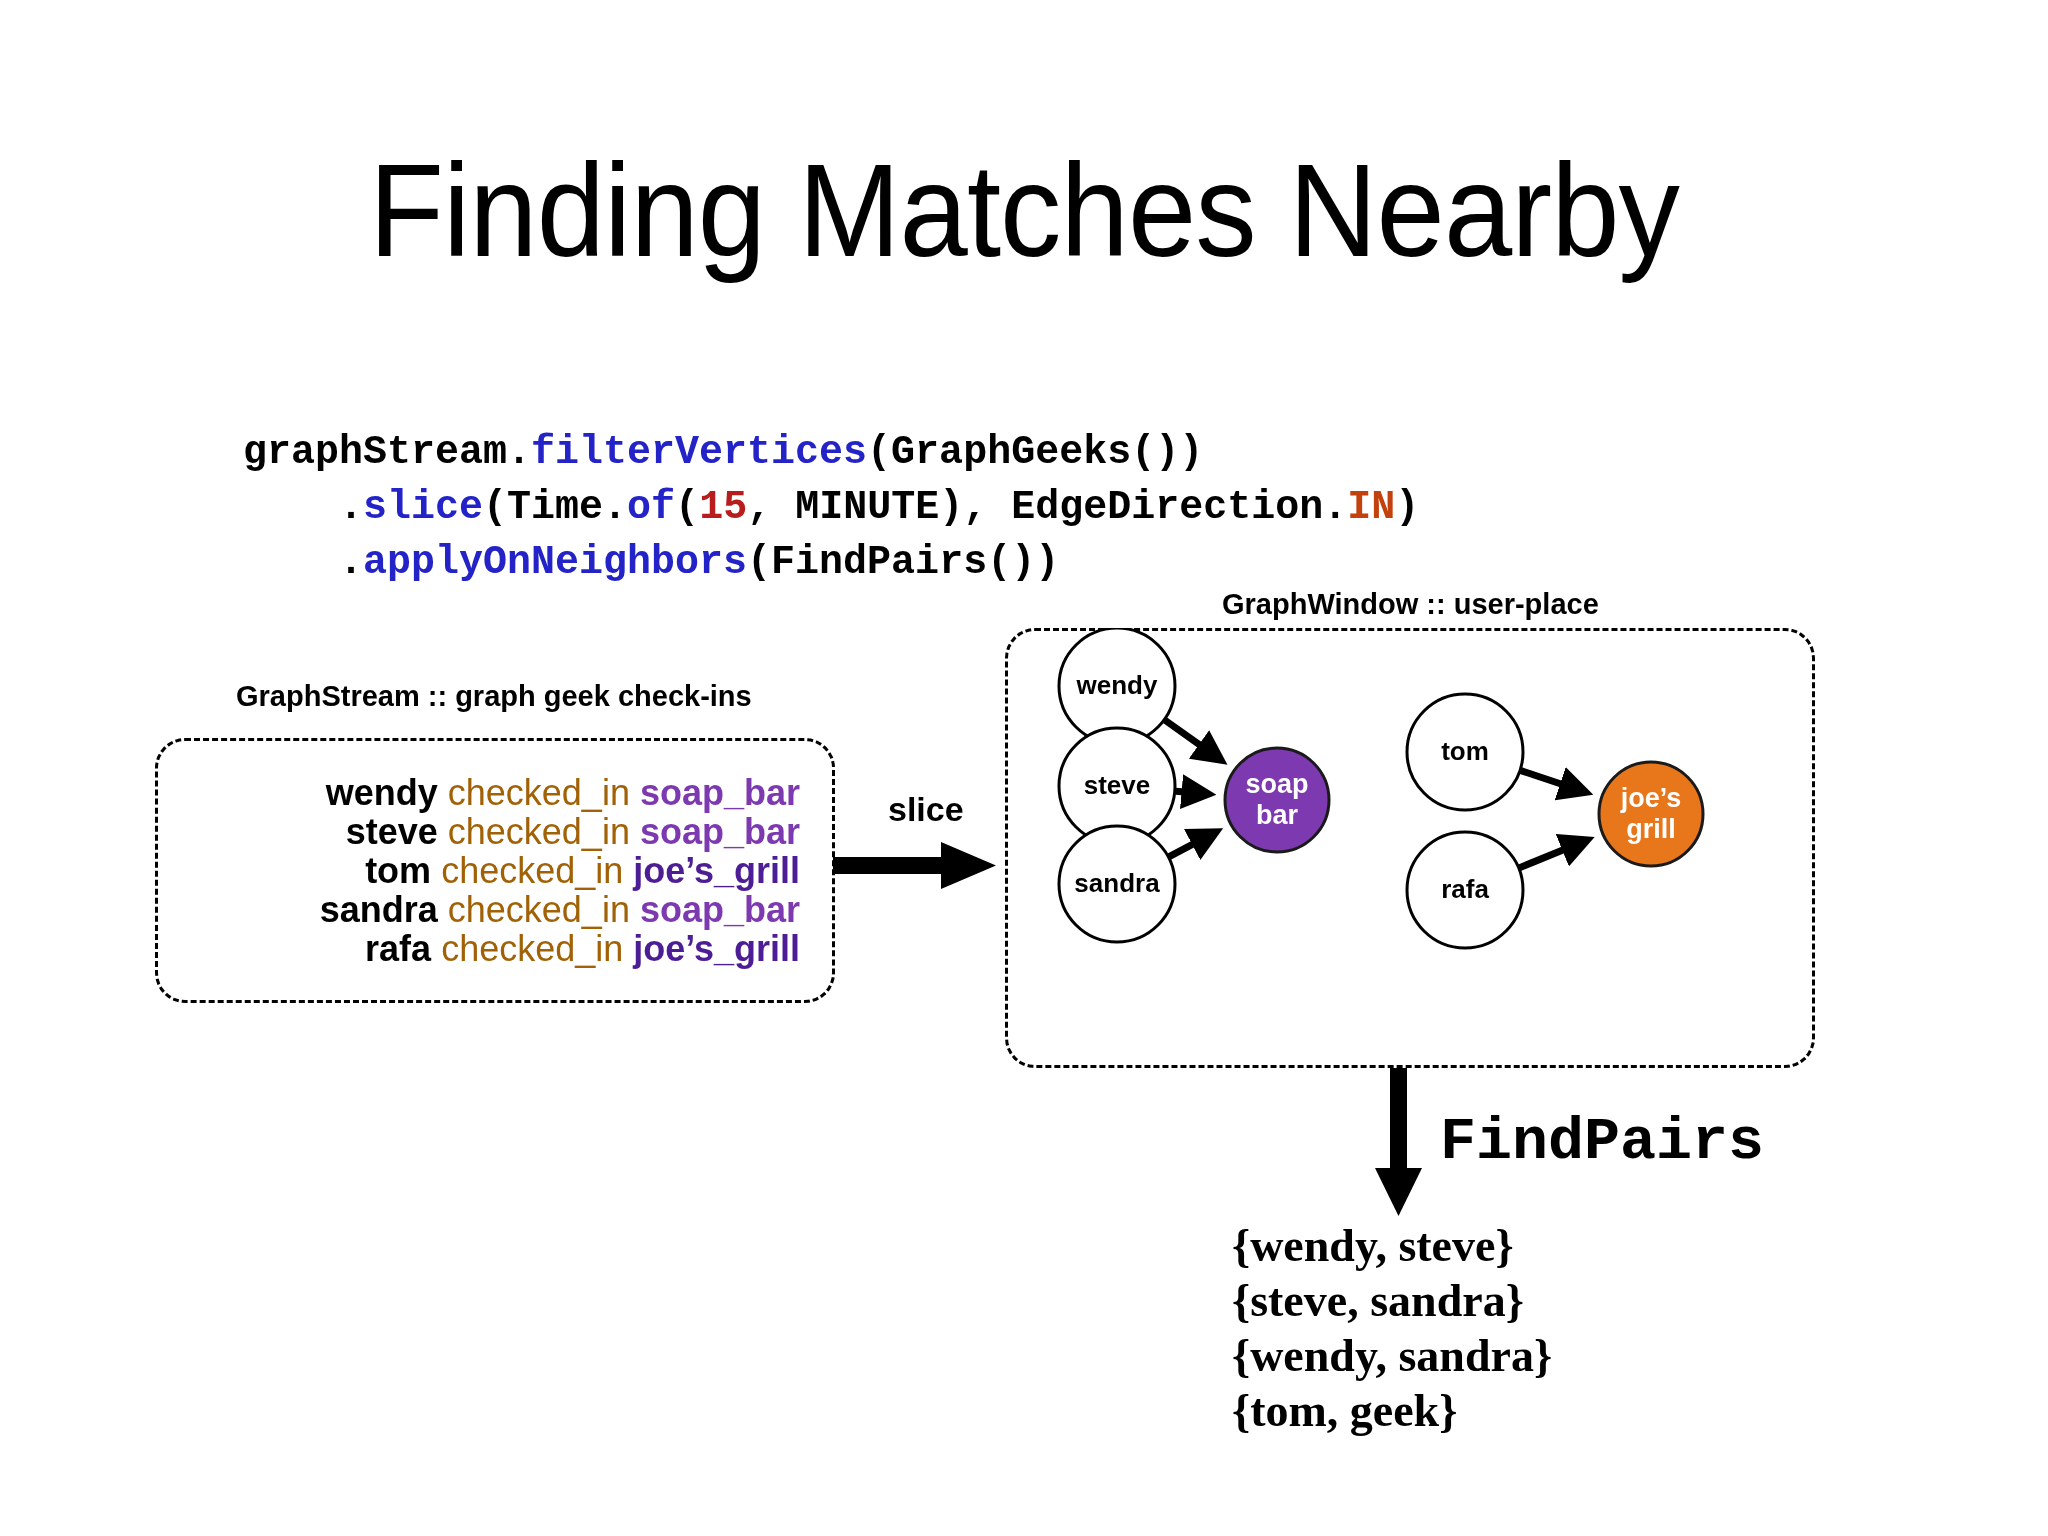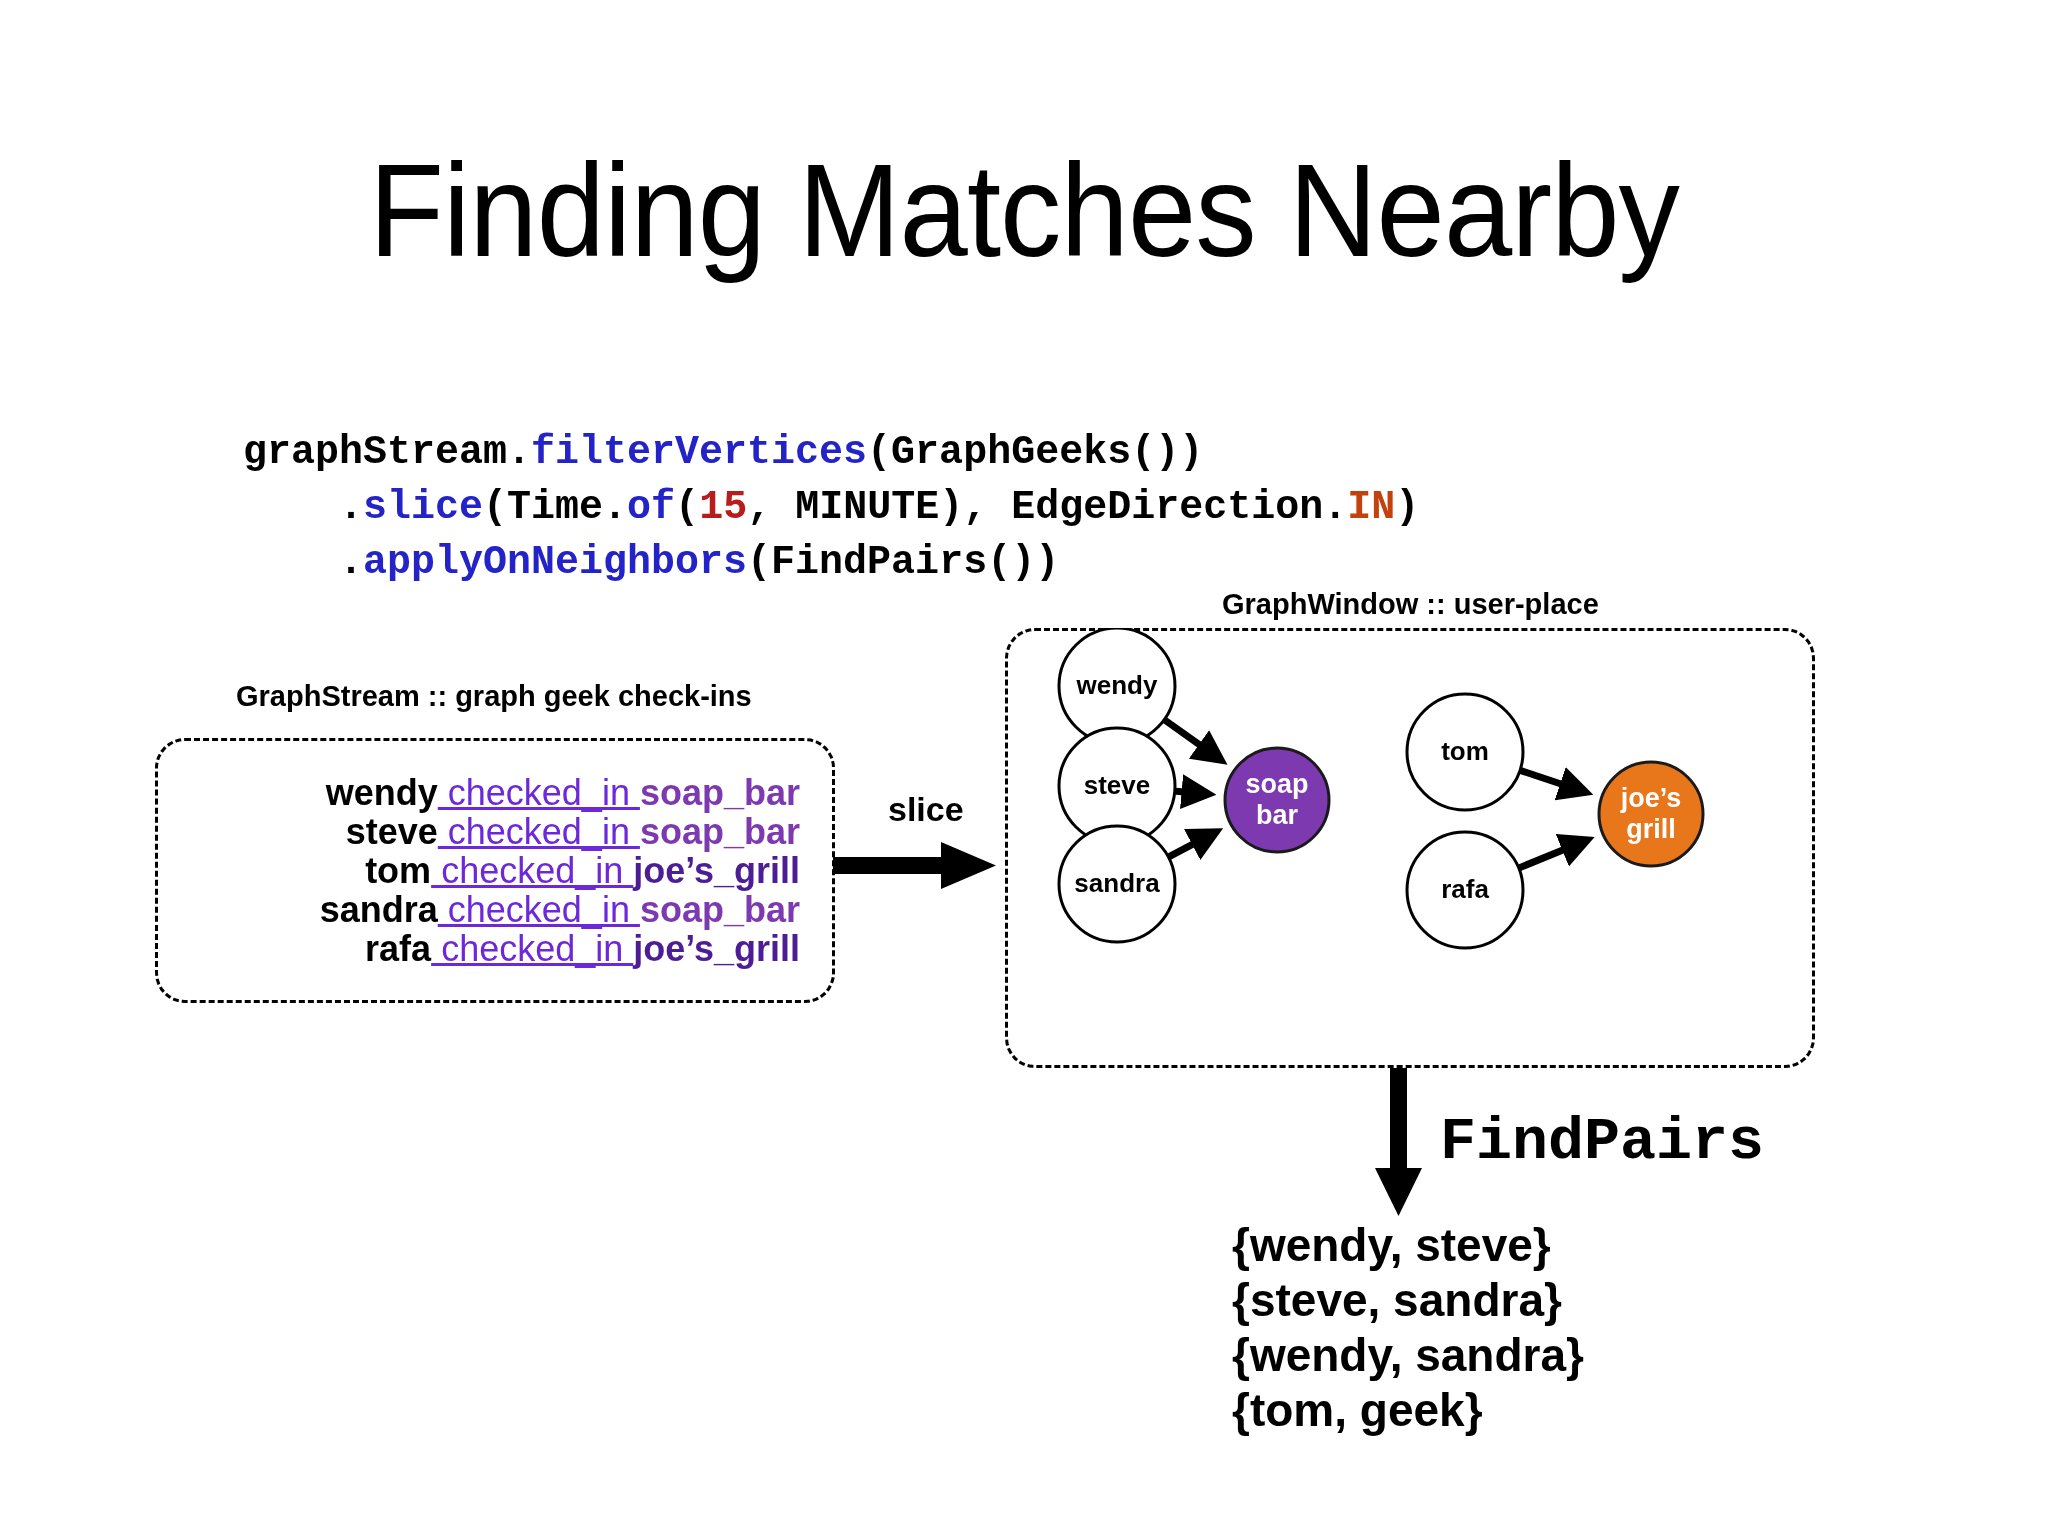--- a/index.html
+++ b/index.html
@@ -91,21 +91,21 @@
     top: 773px;
     width: 625px;
     text-align: right;
     font-family: "Liberation Sans", sans-serif;
     font-size: 36px;
     line-height: 39px;
     color: #000;
   }
   #checkins .line { white-space: nowrap; margin-bottom: 0px; }
   #checkins .person { font-weight: bold; color: #000; }
-  #checkins .verb   { font-weight: normal; color: #6d28d9; text-decoration: underline; }
+  #checkins .verb   { font-weight: normal; color: #a16207; }
   #checkins .place-soap { font-weight: bold; color: #7d3ab0; }
   #checkins .place-joes { font-weight: bold; color: #4c1d95; }
 
   
   #slice-label {
     position: absolute;
     left: 888px;
     top: 790px;
     font-family: "Liberation Sans", sans-serif;
     font-weight: bold;
@@ -172,21 +172,21 @@
     font-size: 60px;
     color: #000;
     white-space: nowrap;
   }
 
   
   #pairs {
     position: absolute;
     left: 1232px;
     top: 1218px;
-    font-family: Liberation Sans, sans-serif;
+    font-family: Liberation Serif, serif;
     font-weight: bold;
     font-size: 46px;
     line-height: 55px;
     color: #000;
     white-space: pre;
   }
 </style>
 </head>
 <body>
 

